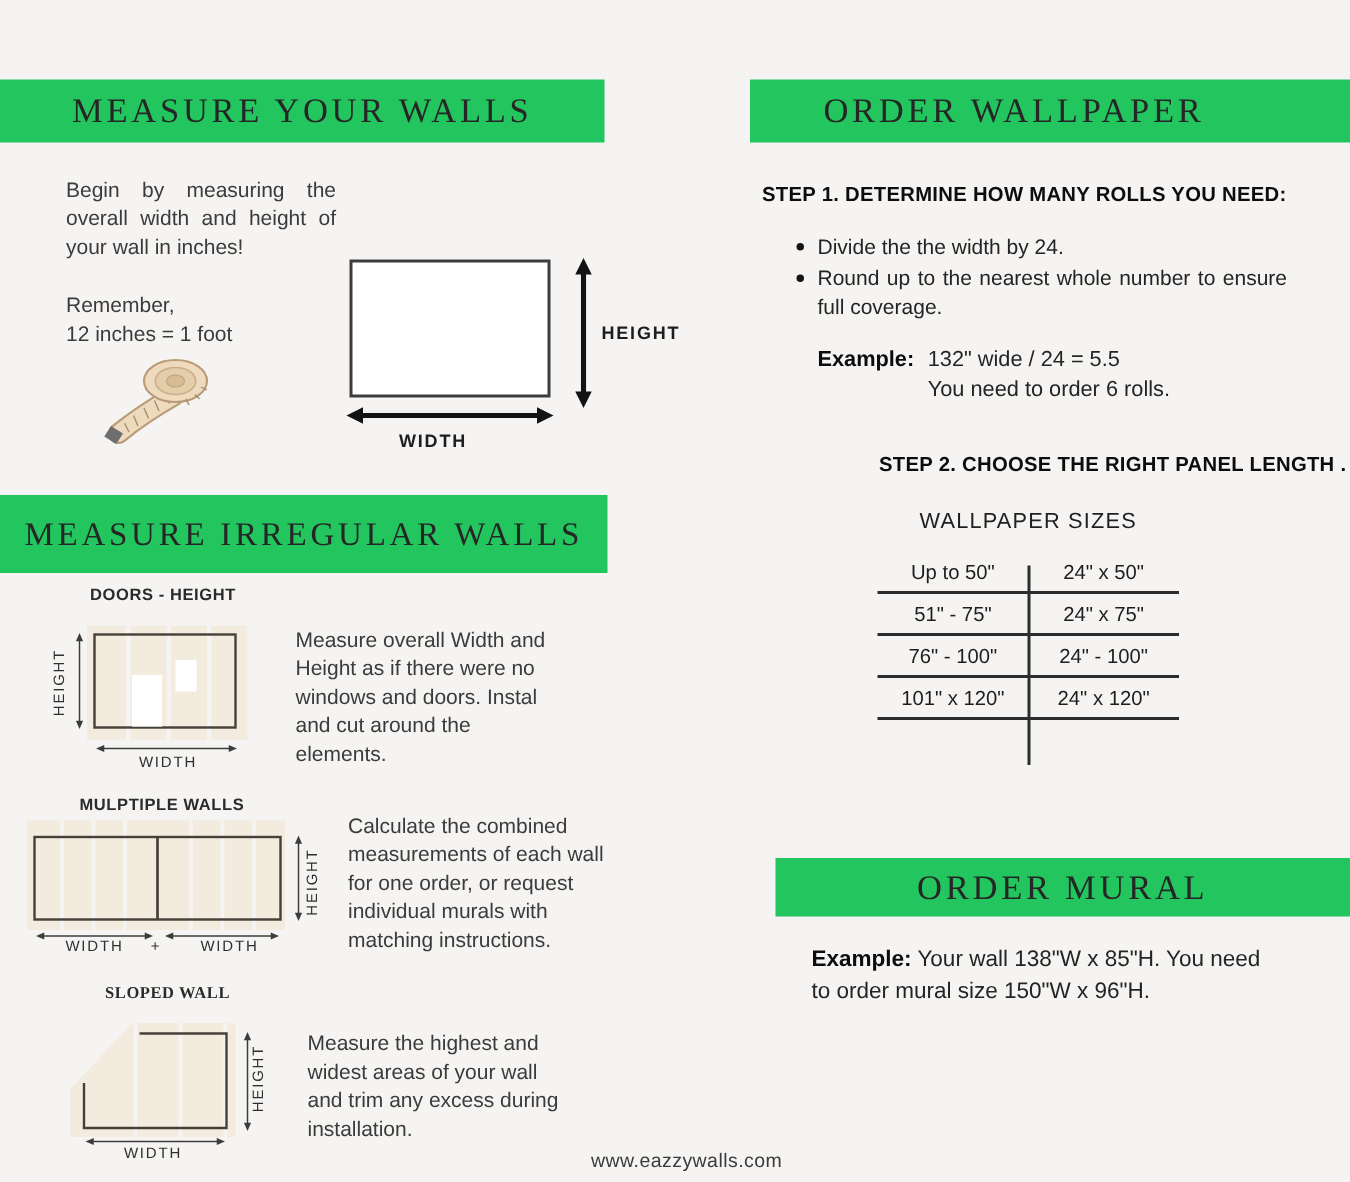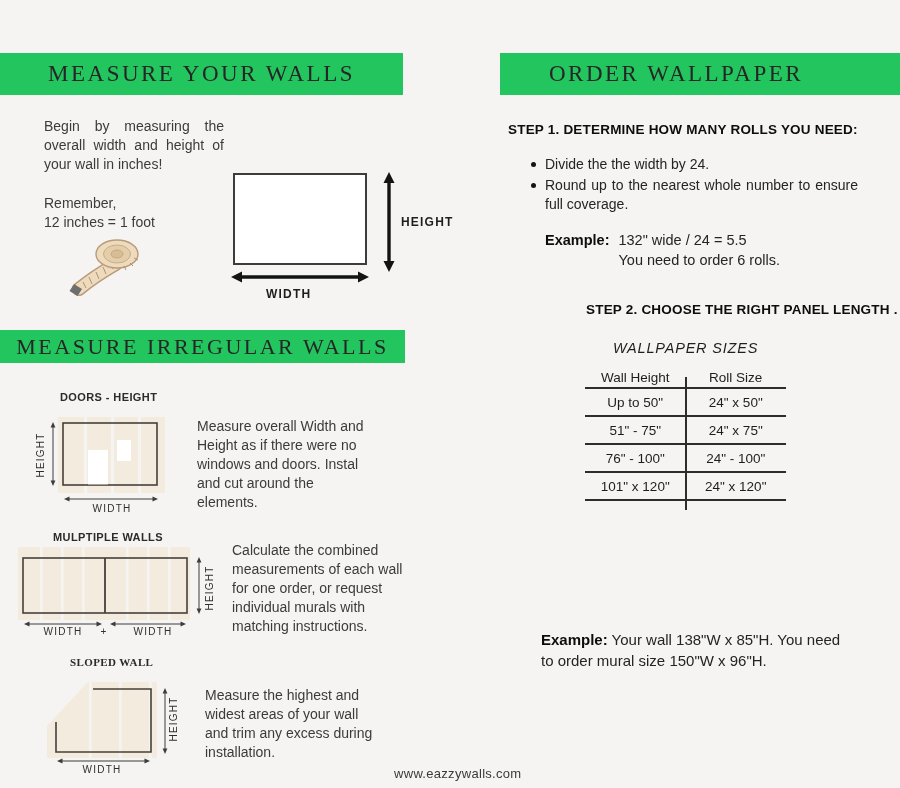--- a/index.html
+++ b/index.html
@@ -22,21 +22,21 @@
   .big-dim-label{position:absolute;font-size:12px;font-weight:bold;letter-spacing:1.2px;color:#1e1e1e;white-space:nowrap;}
   .step-heading{position:absolute;font-size:13.5px;font-weight:bold;letter-spacing:.2px;color:#0d0d0d;white-space:nowrap;}
   .bullets{position:absolute;left:531px;top:155px;width:327px;}
   .bullet-row{display:flex;margin-bottom:1px;}
   .bullet-dot{flex:0 0 auto;width:5px;height:5px;border-radius:50%;background:#141414;margin:7px 9px 0 0;}
   .bullet-text{font-size:14px;line-height:19.5px;color:#242424;}
   .example-row{position:absolute;display:flex;font-size:14.5px;line-height:19.5px;color:#242424;}
   .example-label{font-weight:bold;color:#0d0d0d;margin-right:9px;white-space:nowrap;}
   .table-wrap{position:absolute;left:585px;top:368px;width:201px;}
   .table-title{position:absolute;left:585px;top:340px;width:201px;text-align:center;
-    font-size:14.5px;letter-spacing:.8px;color:#1f1f1f;font-style:italic;}
+    font-size:14.5px;letter-spacing:.8px;color:#1f1f1f;}
   .t-row{display:flex;border-bottom:2px solid #2d2d2d;align-items:center;}
   .t-row.head{height:19px;}
   .t-row.body{height:26px;}
   .t-cell{flex:1 1 50%;text-align:center;font-size:13.5px;color:#1d1d1d;white-space:nowrap;}
   .t-vline{position:absolute;left:100px;top:9px;width:2px;height:133px;background:#2d2d2d;}
   .wall-rect{position:absolute;left:233px;top:173px;width:134px;height:92px;background:#ffffff;border:2px solid #3c3c3c;box-sizing:border-box;}
   .mural-body{position:absolute;left:541px;top:629px;width:315px;font-size:15px;line-height:21px;color:#242424;}
   .mural-body p{margin:0 0 18px 0;}
   .inline-bold{font-weight:bold;color:#0d0d0d;}
   .footer-url{position:absolute;left:394px;top:766px;font-size:13px;color:#3a3a3a;letter-spacing:.3px;}
@@ -78,21 +78,21 @@
   </svg>
   <div class="big-dim-label" style="left:401px;top:215px;">HEIGHT</div>
 
   <svg style="left:230px;top:268px;" width="140" height="18" viewBox="0 0 140 18">
     <line x1="10" y1="9" x2="130" y2="9" stroke="#131313" stroke-width="3.4"></line>
     <polygon points="1,9 12,3.5 12,14.5" fill="#131313"></polygon>
     <polygon points="139,9 128,3.5 128,14.5" fill="#131313"></polygon>
   </svg>
   <div class="big-dim-label" style="left:266px;top:287px;">WIDTH</div>
 
-  <div class="band" style="left:0;top:330px;width:405px;height:33px;font-size:22px;">
+  <div class="band" style="left:0;top:330px;width:405px;height:52px;font-size:22px;">
     <span>MEASURE IRREGULAR WALLS</span>
   </div>
 
   <div class="small-heading" style="left:60px;top:391px;">DOORS - HEIGHT</div>
 
   <svg style="left:28px;top:413px;" width="150" height="105" viewBox="0 0 150 105">
     <rect x="30" y="4" width="107" height="76" fill="#f2ebde"></rect>
     <rect x="56" y="4" width="3" height="76" fill="#f5f4f2"></rect>
     <rect x="83" y="4" width="3" height="76" fill="#f5f4f2"></rect>
     <rect x="110" y="4" width="3" height="76" fill="#f5f4f2"></rect>
@@ -190,43 +190,42 @@
       <span style="display:block;">132" wide / 24 = 5.5</span>
       <span style="display:block;">You need to order 6 rolls.</span>
     </span>
   </div>
 
   <div class="step-heading" style="left:539px;top:302px;margin-left:47px;">STEP 2. CHOOSE THE RIGHT PANEL LENGTH .</div>
 
   <div class="table-title">WALLPAPER SIZES</div>
 
   <div class="table-wrap">
-    <div class="t-row head">
-      <div class="t-cell">Wall Height</div>
-      <div class="t-cell">Roll Size</div>
-    </div>
     <div class="t-row body">
       <div class="t-cell">Up to 50"</div>
       <div class="t-cell">24" x 50"</div>
     </div>
     <div class="t-row body">
       <div class="t-cell">51" - 75"</div>
       <div class="t-cell">24" x  75"</div>
     </div>
     <div class="t-row body">
       <div class="t-cell">76" - 100"</div>
       <div class="t-cell">24" - 100"</div>
     </div>
     <div class="t-row body">
       <div class="t-cell">101" x 120"</div>
       <div class="t-cell">24" x 120"</div>
     </div>
     <div class="t-vline"></div>
   </div>
 
+  <div class="band" style="left:517px;top:572px;width:383px;height:39px;">
+    <span>ORDER MURAL</span>
+  </div>
 
   <div class="mural-body">
     <p><span class="inline-bold">Example:</span>
       <span>Your wall 138"W x 85"H. You need to order mural size 150"W x 96"H.</span></p>
   </div>
 
   <div class="footer-url">www.eazzywalls.com</div>
 
 </div>
 

